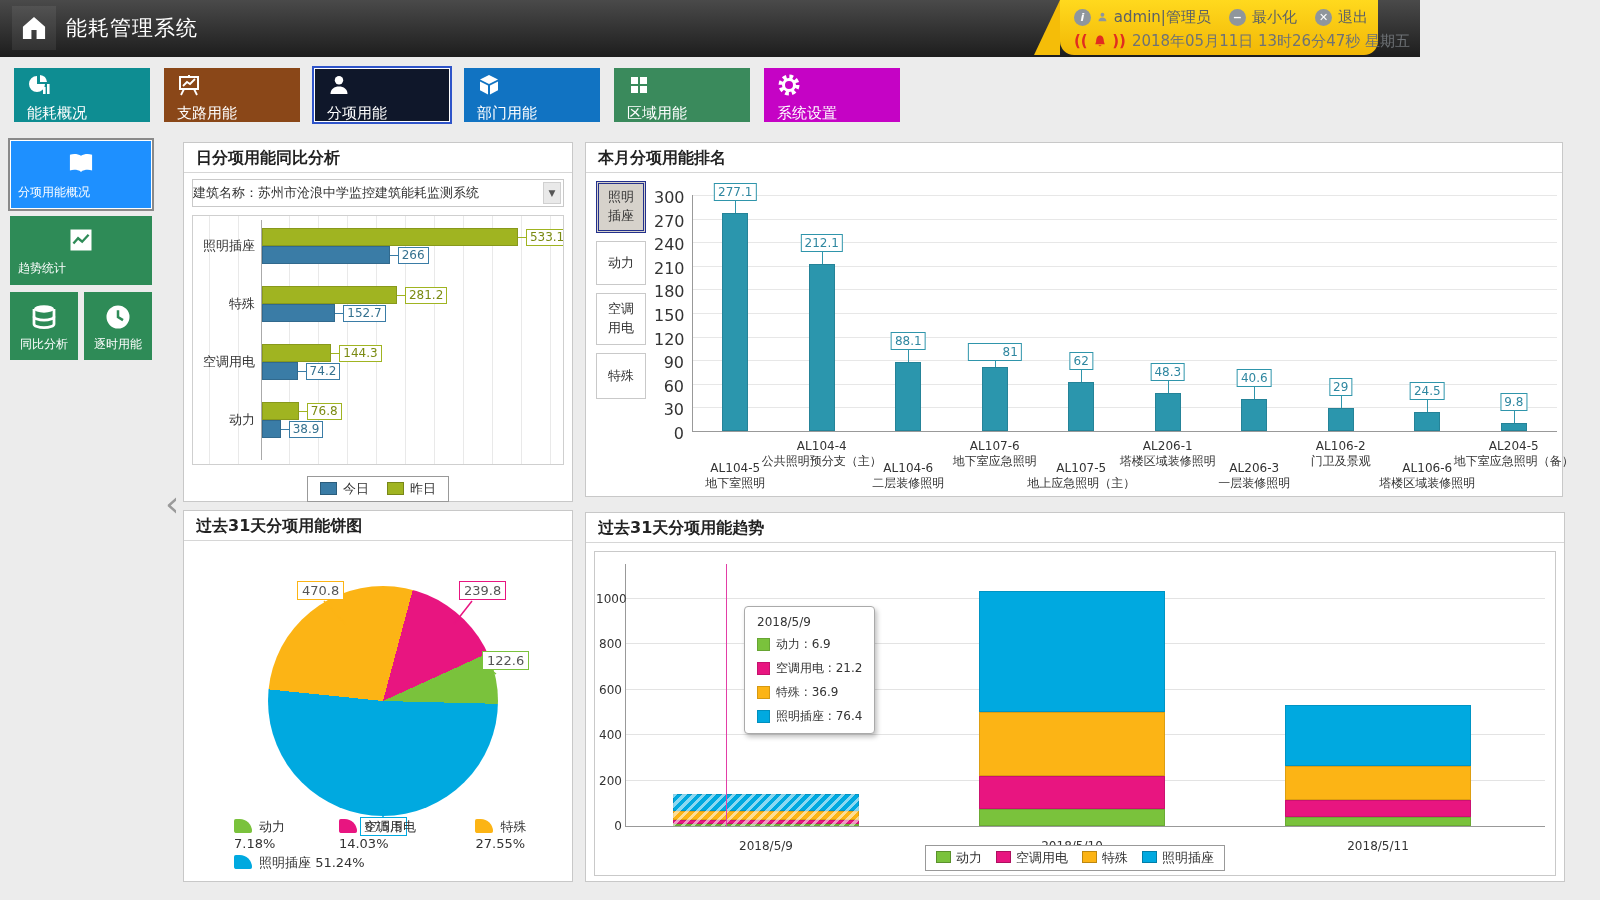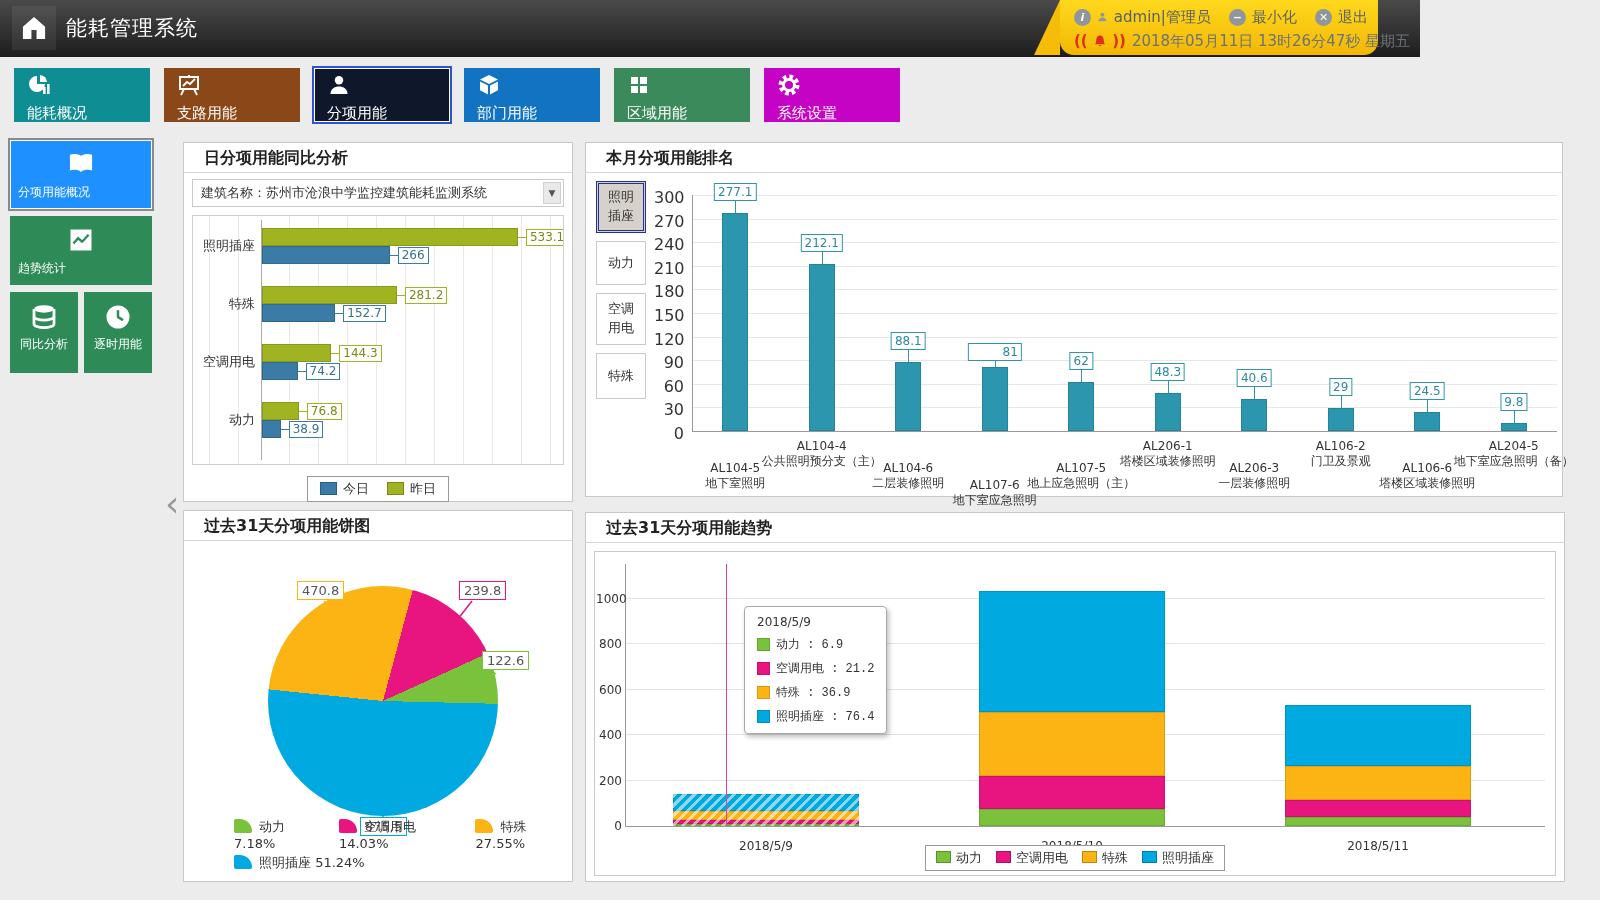--- a/index.html
+++ b/index.html
@@ -32,36 +32,36 @@
   .tile { width:136px; height:54px; color:#fff; padding:5px 0 0 13px; cursor:pointer; position:relative; }
   .tile .t-label { font-size:15px; margin-top:3px; }
   .tile.selected { box-shadow:0 0 0 2px #2f54c9, inset 0 0 0 1px #fff; }
 
   
   #sidebar { position:absolute; left:10px; top:140px; width:142px; }
   .side-item { color:#fff; cursor:pointer; margin-bottom:7px; padding-top:10px;
                display:flex; flex-direction:column; align-items:center; position:relative; }
   .side-item .s-label { font-size:12px; align-self:flex-start; padding:6px 0 8px 8px; white-space:nowrap; }
   .side-item.full { width:142px; height:69px; }
-  .side-item.half { width:68px; height:81px; display:inline-flex; }
+  .side-item.half { width:68px; height:68px; display:inline-flex; }
   .side-row { display:flex; gap:6px; }
   .side-item.selected { box-shadow:0 0 0 2px #8a8a8a, inset 0 0 0 1px #fff; }
 
   .chev { position:absolute; left:165px; top:486px; font-size:36px; color:#9a9a9a; cursor:pointer;
           font-family:"DejaVu Sans",sans-serif; line-height:36px; }
 
   
   .panel { position:absolute; background:#fff; border:1px solid #c8c8c8; }
-  .panel-title { height:30px; line-height:30px; padding-left:20px; font-weight:bold;
+  .panel-title { height:30px; line-height:30px; padding-left:12px; font-weight:bold;
                  font-size:16px; color:#222; border-bottom:1px solid #d6d6d6; }
 
   
   #panel-daily { left:183px; top:142px; width:390px; height:360px; }
   .combo { margin:6px 8px 0 8px; height:28px; border:1px solid #c9c9c9; display:flex;
-           align-items:center; font-size:13px; color:#333; padding-left:8px; cursor:pointer; position:relative; }
+           align-items:center; font-size:13px; color:#333; cursor:pointer; position:relative; }
   .combo-btn { position:absolute; right:2px; top:2px; bottom:2px; width:18px; background:#e9e9e9;
                border:1px solid #d0d0d0; display:flex; align-items:center; justify-content:center;
                font-size:9px; color:#555; }
   #daily-chart { position:relative; margin:8px 8px 0 8px; height:250px; border:1px solid #cfcfcf; overflow:hidden;
      background-image:repeating-linear-gradient(to right, transparent 0 28px, #e9e9e9 28px 29px);
      background-position:68px 0; }
   .d-axis { position:absolute; left:68px; top:4px; bottom:4px; width:1px; background:#aaa; }
   .d-cat { position:absolute; left:0; width:62px; text-align:right; font-size:13px; color:#333; }
   .d-bar { position:absolute; height:18px; box-shadow:inset 0 0 0 1px rgba(0,0,0,.15); }
   .d-val { position:absolute; font-size:12px; display:flex; align-items:center; height:18px; }
@@ -109,21 +109,21 @@
   .t-ylab { position:absolute; width:26px; text-align:right; font-size:12px; color:#333; left:-30px; }
   .t-bar { position:absolute; display:flex; flex-direction:column-reverse; width:186px; }
   .t-seg { width:100%; }
   .t-bar .hatch { position:absolute; inset:0;
       background:repeating-linear-gradient(135deg, rgba(255,255,255,.55) 0 3px, rgba(255,255,255,0) 3px 7px); }
   .t-xlab { position:absolute; transform:translateX(-50%); font-size:12px; color:#333; }
   .crosshair { position:absolute; width:1px; top:0; bottom:0; background:#e23ea6; }
   .tooltip { position:absolute; background:#fff; border:1px solid #aaa; border-radius:4px;
              box-shadow:2px 3px 5px rgba(0,0,0,.25); padding:8px 12px; font-size:12px; color:#333;
              z-index:5; white-space:nowrap; }
-  .tooltip .tt-row { display:flex; align-items:center; gap:6px; margin-top:7px;font-family:Liberation Mono, monospace; }
+  .tooltip .tt-row { display:flex; align-items:center; gap:6px; margin-top:7px; }
   .tooltip .tt-sw { width:13px; height:13px; box-shadow:inset 0 0 0 1px rgba(0,0,0,.15); }
   .trend-legend { position:absolute; bottom:4px; left:50%; transform:translateX(-50%);
                   border:1px solid #999; background:#fff; padding:3px 10px; display:flex; gap:14px;
                   font-size:13px; color:#333; align-items:center; white-space:nowrap; }
   .trend-legend .sw { display:inline-block; width:15px; height:12px; margin-right:5px;
                       box-shadow:inset 0 0 0 1px rgba(0,0,0,.25); vertical-align:-1px; }
 </style>
 </head>
 <body>
 
@@ -334,21 +334,21 @@
     <div class="r-bar" style="left: 309.25px; top: 218.695px; height: 69.3053px;"></div>
     <div class="r-conn" style="left: 322.25px; top: 206.695px; height: 12px;"></div>
     <div class="r-vbox" style="left: 322.25px; top: 188.695px;">88.1</div>
     <div class="r-xlab" style="left: 322.25px; top: 318px;">
       <div>AL104-6</div>
       <div>二层装修照明</div>
     </div>
     <div class="r-bar" style="left: 395.75px; top: 224.28px; height: 63.72px;"></div>
     <div class="r-conn" style="left: 408.75px; top: 212.28px; height: 12px;"></div>
     <div class="r-vbox" style="left: 408.75px; top: 200px; padding-left: 34px;">81</div>
-    <div class="r-xlab" style="left: 408.75px; top: 296px; margin-top: 39px;">
+    <div class="r-xlab" style="left: 408.75px; top: 296px;">
       <div>AL107-6</div>
       <div>地下室应急照明</div>
     </div>
     <div class="r-bar" style="left: 482.25px; top: 239.227px; height: 48.7733px;"></div>
     <div class="r-conn" style="left: 495.25px; top: 227.227px; height: 12px;"></div>
     <div class="r-vbox" style="left: 495.25px; top: 209.227px;">62</div>
     <div class="r-xlab" style="left: 495.25px; top: 318px;">
       <div>AL107-5</div>
       <div>地上应急照明（主）</div>
     </div>

